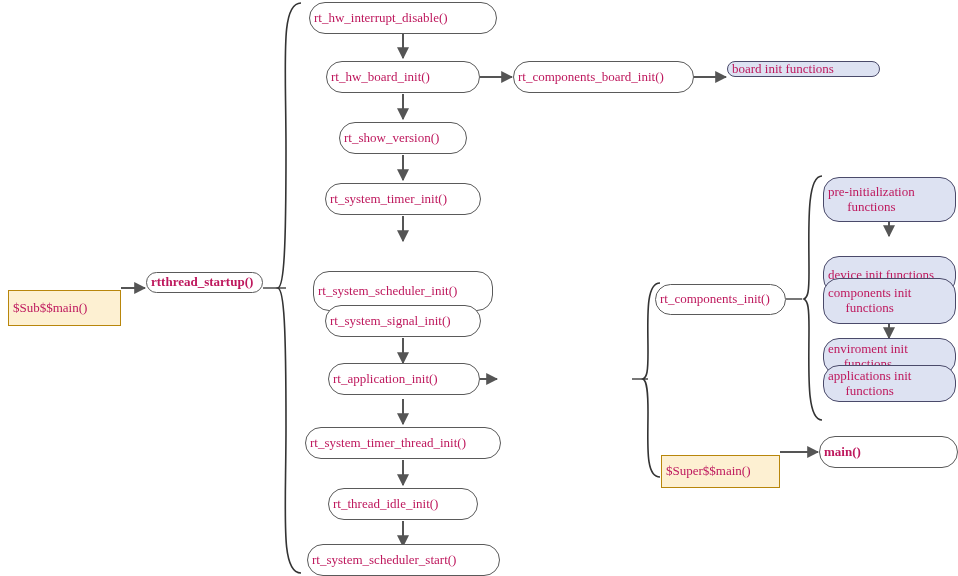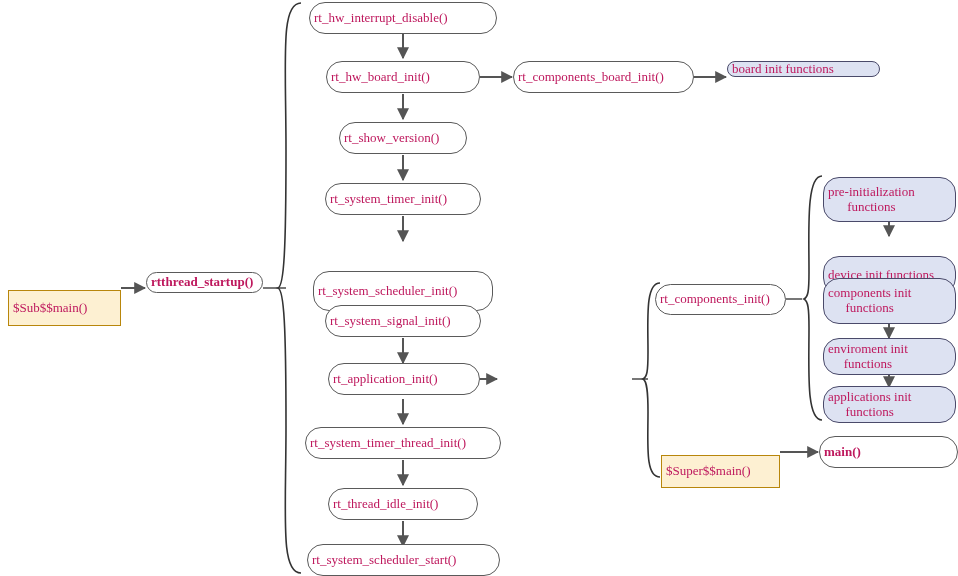--- a/index.html
+++ b/index.html
@@ -183,18 +183,18 @@
   <div class="node blue" style="left:823px; top:278px; width:133px; height:46px;">
     <span>components init
 functions</span>
   </div>
 
   <div class="node blue" style="left:823px; top:338px; width:133px; height:37px;">
     <span>enviroment init
 functions</span>
   </div>
 
-  <div class="node blue" style="left:823px; top:386px; width:133px; height:37px;">
+  <div class="node blue" style="left:823px; top:365px; width:133px; height:37px;">
     <span>applications init
 functions</span>
   </div>
 
 </div>
 
 </body></html>

